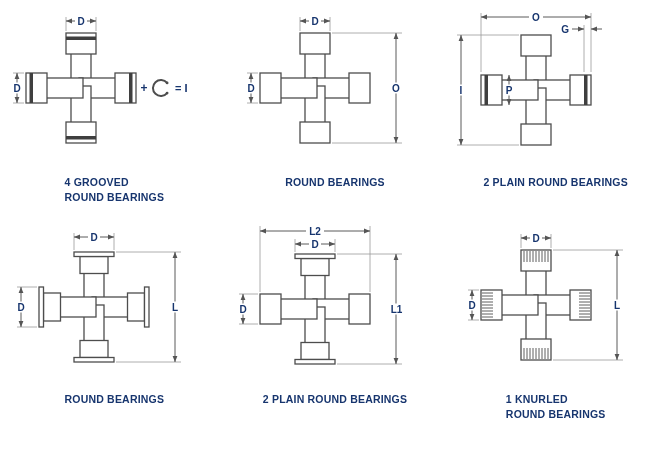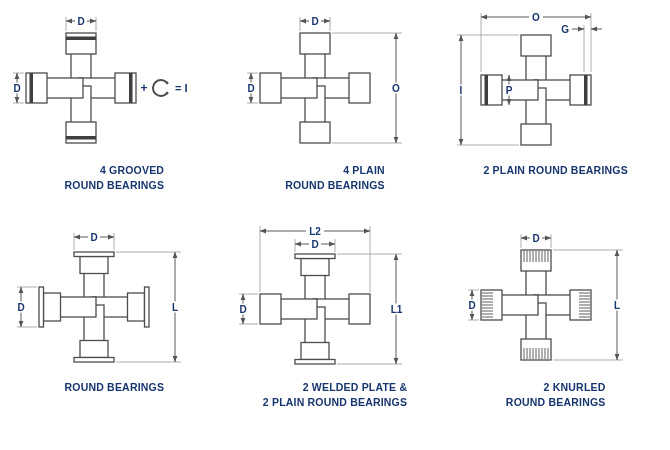--- a/index.html
+++ b/index.html
@@ -3,21 +3,21 @@
 <meta charset="utf-8">
 <style>
   html,body{margin:0;padding:0;background:#fff;}
   .board{
     width:670px;height:450px;background:#fff;
     display:grid;grid-template-columns:1fr 1fr 1fr;grid-template-rows:1fr 1fr;
     padding:8px 4px;box-sizing:border-box;
     font-family:"Liberation Sans",sans-serif;
   }
   .cell{display:flex;flex-direction:column;align-items:center;justify-content:flex-start;}
-  .caption{margin-top:5px;text-align:right;font:bold 10.5px/1.4 "Liberation Sans",sans-serif;color:#17356e;letter-spacing:.2px;}
+  .caption{margin-top:17px;text-align:left;font:bold 10.5px/1.4 "Liberation Sans",sans-serif;color:#17356e;letter-spacing:.2px;}
   .part{fill:#fff;stroke:#4d4d4d;stroke-width:1.3;}
   .groove{fill:#3f3f3f;}
   .knurl line{stroke:#4d4d4d;stroke-width:.9;}
   .dim{stroke:#5a5a5a;stroke-width:1;fill:none;}
   .ext{stroke:#9a9a9a;stroke-width:.8;}
   .lblbg{fill:#fff;}
   .dimlbl{fill:#17356e;font:bold 10px "Liberation Sans",sans-serif;text-anchor:middle;}
   .dimlbl.end{text-anchor:end;}
   .op{fill:#17356e;font:bold 12px "Liberation Sans",sans-serif;text-anchor:middle;}
   .opl{fill:#17356e;font:bold 11px "Liberation Sans",sans-serif;text-anchor:start;}
@@ -160,21 +160,20 @@
       <g>
         <line class="ext" x1="102" y1="25" x2="172" y2="25"></line>
         <line class="ext" x1="102" y1="135" x2="172" y2="135"></line>
         <line class="dim" x1="166" y1="80" x2="166" y2="25" marker-end="url(#arw)"></line>
         <line class="dim" x1="166" y1="80" x2="166" y2="135" marker-end="url(#arw)"></line>
         <rect class="lblbg" x="160" y="74.5" width="12" height="11"></rect>
         <text class="dimlbl" x="166" y="83.5">O</text>
       </g>
     </svg>
     <div class="caption">
-      <div>4 PLAIN</div>
       <div>ROUND BEARINGS</div>
     </div>
   </div>
 
   <div class="cell">
     <svg width="210" height="150" viewBox="0 0 210 150">
       <use href="#crossGP" transform="translate(85,82)"></use>
       <g>
         <line class="ext" x1="30" y1="64" x2="30" y2="5"></line>
         <line class="ext" x1="140" y1="64" x2="140" y2="5"></line>
@@ -272,21 +271,20 @@
       <g>
         <line class="ext" x1="107" y1="29" x2="172" y2="29"></line>
         <line class="ext" x1="107" y1="139" x2="172" y2="139"></line>
         <line class="dim" x1="166" y1="84" x2="166" y2="29" marker-end="url(#arw)"></line>
         <line class="dim" x1="166" y1="84" x2="166" y2="139" marker-end="url(#arw)"></line>
         <rect class="lblbg" x="158" y="78.5" width="17" height="11"></rect>
         <text class="dimlbl" x="166.5" y="87.5">L1</text>
       </g>
     </svg>
     <div class="caption">
-      <div>2 WELDED PLATE &amp;</div>
       <div>2 PLAIN ROUND BEARINGS</div>
     </div>
   </div>
 
   <div class="cell">
     <svg width="210" height="150" viewBox="0 0 210 150">
       <use href="#crossK" transform="translate(85,80)"></use>
       <g>
         <line class="ext" x1="70" y1="23" x2="70" y2="9"></line>
         <line class="ext" x1="100" y1="23" x2="100" y2="9"></line>
@@ -306,18 +304,18 @@
       <g>
         <line class="ext" x1="102" y1="25" x2="172" y2="25"></line>
         <line class="ext" x1="102" y1="135" x2="172" y2="135"></line>
         <line class="dim" x1="166" y1="80" x2="166" y2="25" marker-end="url(#arw)"></line>
         <line class="dim" x1="166" y1="80" x2="166" y2="135" marker-end="url(#arw)"></line>
         <rect class="lblbg" x="160" y="74.5" width="12" height="11"></rect>
         <text class="dimlbl" x="166" y="83.5">L</text>
       </g>
     </svg>
     <div class="caption">
-      <div>2 KNURLED</div>
+      <div>1 KNURLED</div>
       <div>ROUND BEARINGS</div>
     </div>
   </div>
 
 </div>
 
 </body></html>

